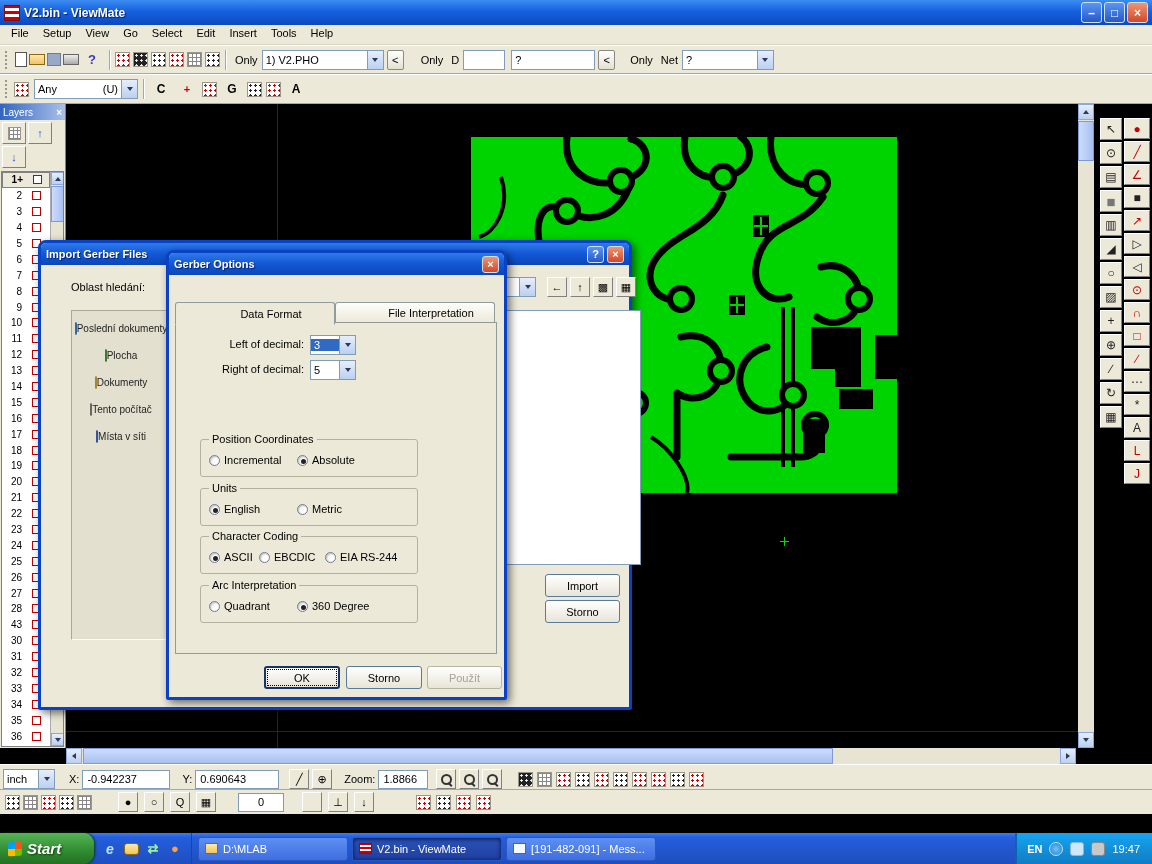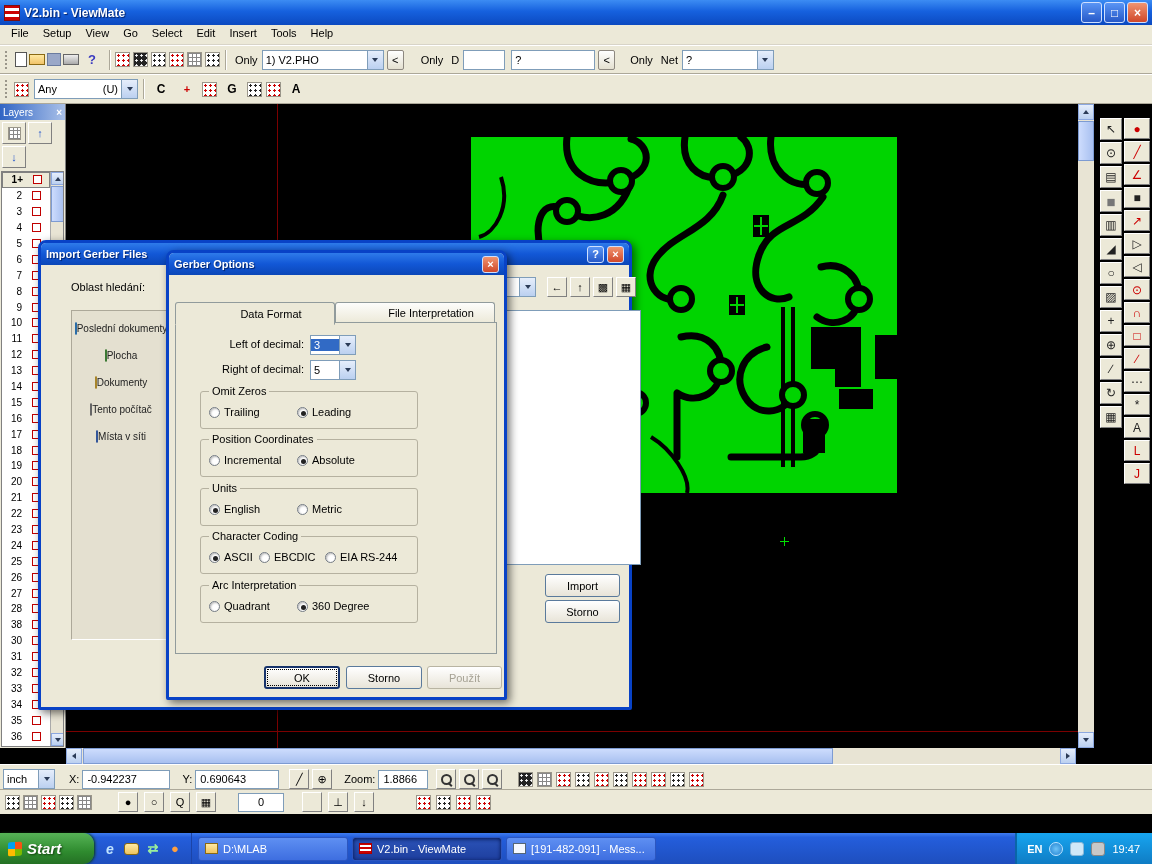--- a/index.html
+++ b/index.html
@@ -454,21 +454,21 @@
               <span class="lnum">27</span>
               <span class="lswatch"></span>
             </div>
 
             <div class="lrow">
               <span class="lnum">28</span>
               <span class="lswatch"></span>
             </div>
 
             <div class="lrow">
-              <span class="lnum">38</span>
+              <span class="lnum">43</span>
               <span class="lswatch"></span>
             </div>
 
             <div class="lrow">
               <span class="lnum">30</span>
               <span class="lswatch"></span>
             </div>
 
             <div class="lrow">
               <span class="lnum">31</span>
@@ -853,31 +853,20 @@
         <span class="combo focus" style="position:absolute;left:134px;top:12px;width:46px">
           <span class="combo-text">3</span>
           <span class="combo-btn"></span>
         </span>
         <span class="flabel" style="top:40px">Right of decimal:</span>
         <span class="combo" style="position:absolute;left:134px;top:37px;width:46px">
           <span class="combo-text">5</span>
           <span class="combo-btn"></span>
         </span>
 
-        <div class="grp" style="top:68px">
-          <span class="gl">Omit Zeros</span>
-          <label class="ropt" style="left:8px">
-            <span class="radio"></span>
-            <span>Trailing</span>
-          </label>
-          <label class="ropt checked" style="left:96px">
-            <span class="radio"></span>
-            <span>Leading</span>
-          </label>
-        </div>
 
         <div class="grp" style="top:165px">
           <span class="gl">Units</span>
           <label class="ropt checked" style="left:8px">
             <span class="radio"></span>
             <span>English</span>
           </label>
           <label class="ropt" style="left:96px">
             <span class="radio"></span>
             <span>Metric</span>

